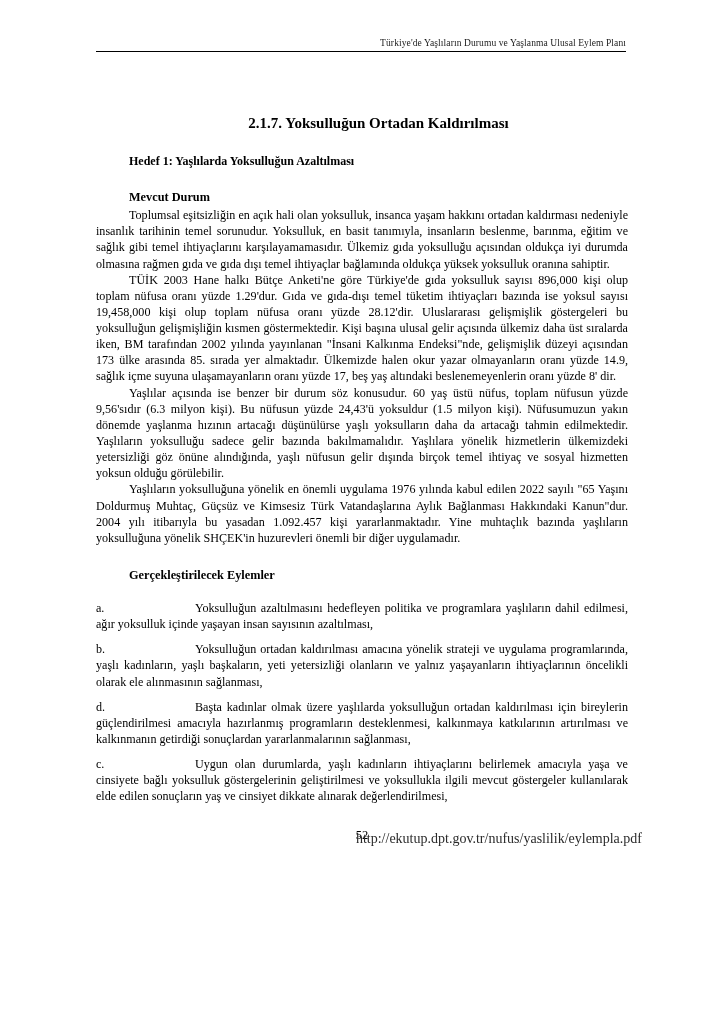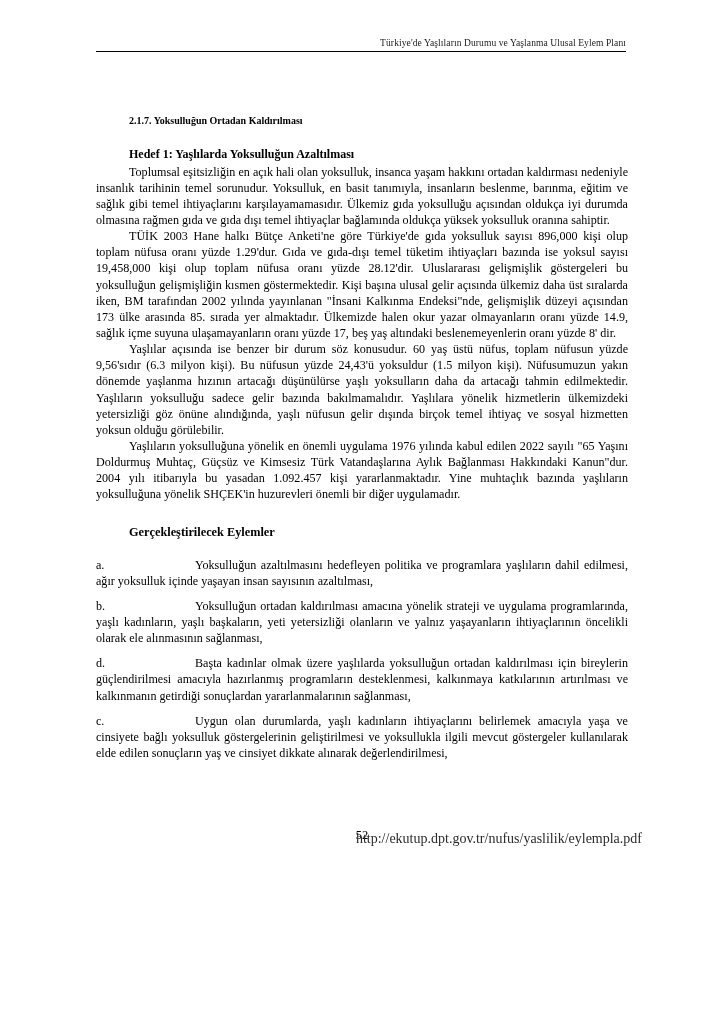--- a/index.html
+++ b/index.html
@@ -37,25 +37,25 @@
     margin: 3px 0 0 0;
     width: 100%;
   }
   .content {
     margin-top: 62px;
     font-size: 12.1px;
     line-height: 1.33;
     text-align: justify;
   }
   h2.section-title {
-    font-size: 10px;
+    font-size: 15px;
     font-weight: bold;
     margin: 16px 0 0 0;
     padding-left: 33px;
-    text-align: left;
+    text-align: center;
     line-height: 1.3;
   }
   h3.goal-title {
     font-size: 12px;
     font-weight: bold;
     margin: 20px 0 0 0;
     padding-left: 33px;
     text-align: left;
     line-height: 1.3;
   }
@@ -137,20 +137,21 @@
     <span>Türkiye'de Yaşlıların Durumu ve Yaşlanma Ulusal Eylem Planı</span>
     <hr class="header-rule">
   </div>
 
   <div class="content">
 
     <h2 class="section-title">2.1.7. Yoksulluğun Ortadan Kaldırılması</h2>
 
     <h3 class="goal-title">Hedef 1: Yaşlılarda Yoksulluğun Azaltılması</h3>
 
+    <h4 class="sub-title">Mevcut Durum</h4>
 
     <p class="para para-first">Toplumsal eşitsizliğin en açık hali olan yoksulluk, insanca yaşam hakkını ortadan kaldırması nedeniyle insanlık tarihinin temel sorunudur. Yoksulluk, en basit tanımıyla, insanların beslenme, barınma, eğitim ve sağlık gibi temel ihtiyaçlarını karşılayamamasıdır. Ülkemiz gıda yoksulluğu açısından oldukça iyi durumda olmasına rağmen gıda ve gıda dışı temel ihtiyaçlar bağlamında oldukça yüksek yoksulluk oranına sahiptir.</p>
     <p class="para">TÜİK 2003 Hane halkı Bütçe Anketi'ne göre Türkiye'de gıda yoksulluk sayısı 896,000 kişi olup toplam nüfusa oranı yüzde 1.29'dur. Gıda ve gıda-dışı temel tüketim ihtiyaçları bazında ise yoksul sayısı 19,458,000 kişi olup toplam nüfusa oranı yüzde 28.12'dir. Uluslararası gelişmişlik göstergeleri bu yoksulluğun gelişmişliğin kısmen göstermektedir. Kişi başına ulusal gelir açısında ülkemiz daha üst sıralarda iken, BM  tarafından 2002 yılında yayınlanan "İnsani Kalkınma Endeksi"nde, gelişmişlik düzeyi açısından 173 ülke arasında 85. sırada yer almaktadır. Ülkemizde halen okur yazar olmayanların oranı yüzde 14.9, sağlık içme suyuna ulaşamayanların oranı yüzde 17, beş yaş altındaki beslenemeyenlerin oranı yüzde 8' dir.</p>
     <p class="para">Yaşlılar açısında ise benzer bir durum söz konusudur. 60 yaş üstü nüfus, toplam nüfusun yüzde 9,56'sıdır (6.3 milyon kişi). Bu nüfusun yüzde 24,43'ü yoksuldur (1.5 milyon kişi). Nüfusumuzun yakın dönemde yaşlanma hızının artacağı düşünülürse yaşlı yoksulların daha da artacağı tahmin edilmektedir. Yaşlıların yoksulluğu sadece gelir bazında bakılmamalıdır. Yaşlılara yönelik hizmetlerin ülkemizdeki yetersizliği göz önüne alındığında, yaşlı nüfusun gelir dışında birçok temel ihtiyaç ve sosyal hizmetten yoksun olduğu görülebilir.</p>
     <p class="para">Yaşlıların yoksulluğuna yönelik en önemli uygulama 1976 yılında kabul edilen 2022 sayılı "65 Yaşını Doldurmuş Muhtaç, Güçsüz ve Kimsesiz Türk Vatandaşlarına Aylık Bağlanması Hakkındaki Kanun"dur. 2004 yılı itibarıyla bu yasadan 1.092.457 kişi yararlanmaktadır. Yine muhtaçlık bazında yaşlıların yoksulluğuna yönelik SHÇEK'in huzurevleri önemli bir diğer uygulamadır.</p>
 
     <h4 class="actions-title">Gerçekleştirilecek Eylemler</h4>
 
     <div class="actions">
       <p class="action">

